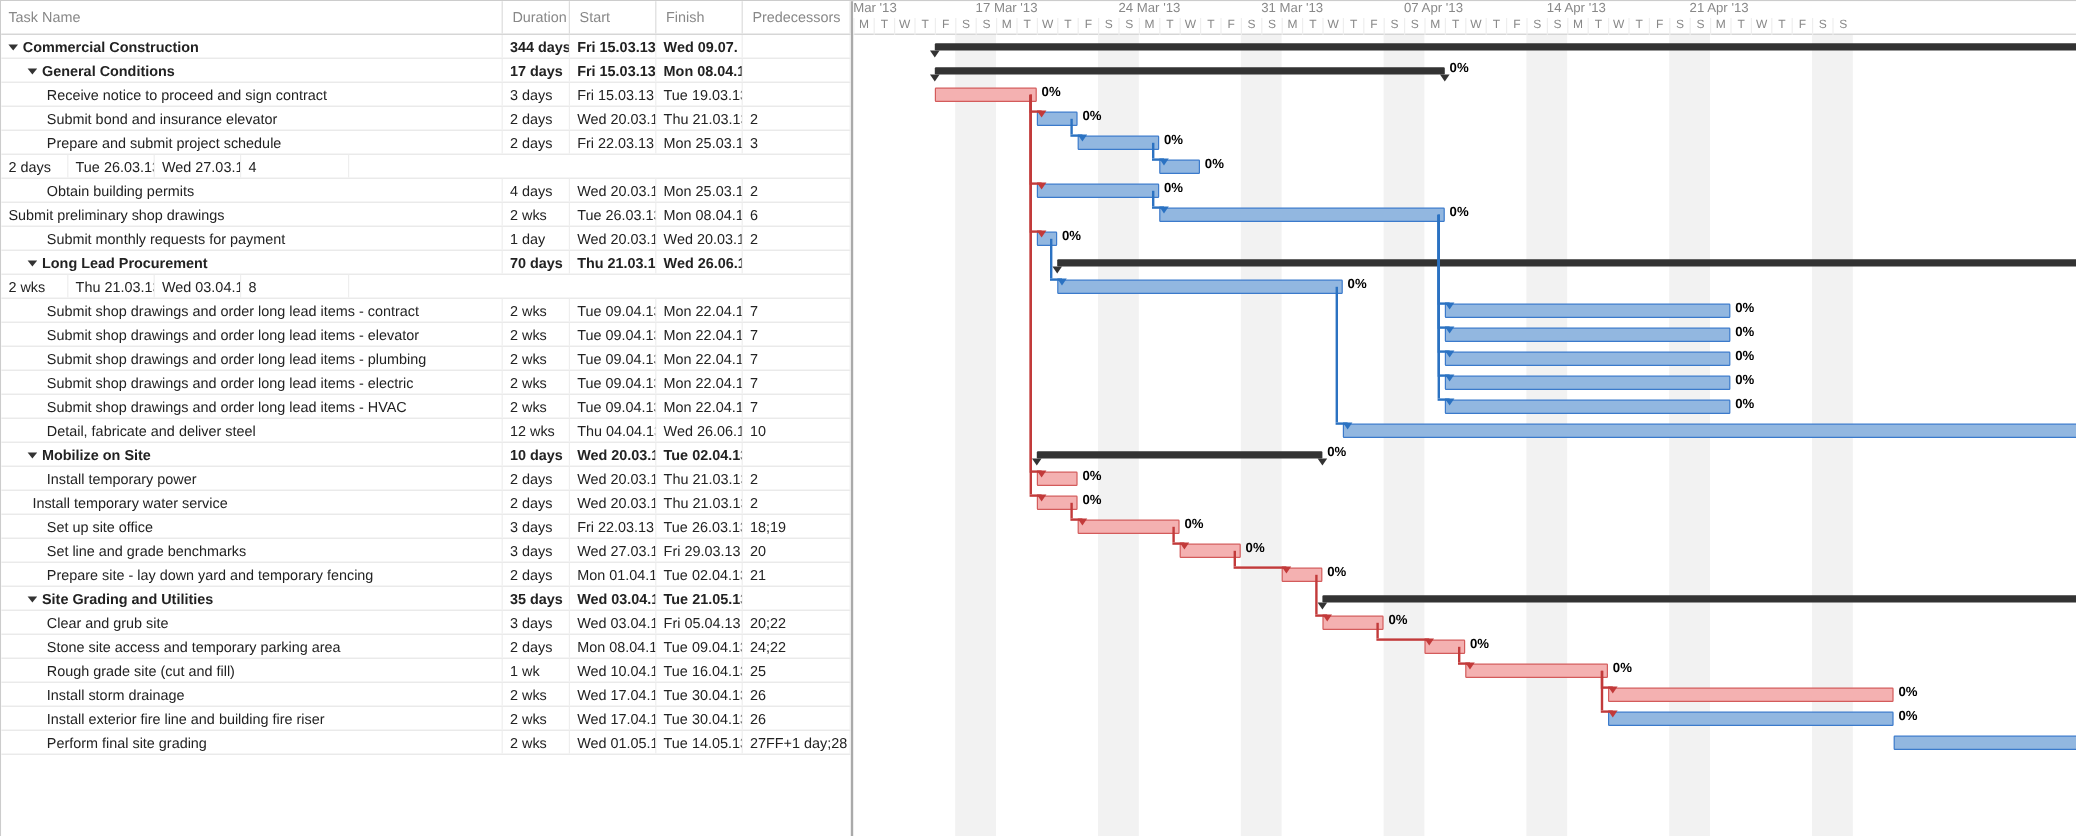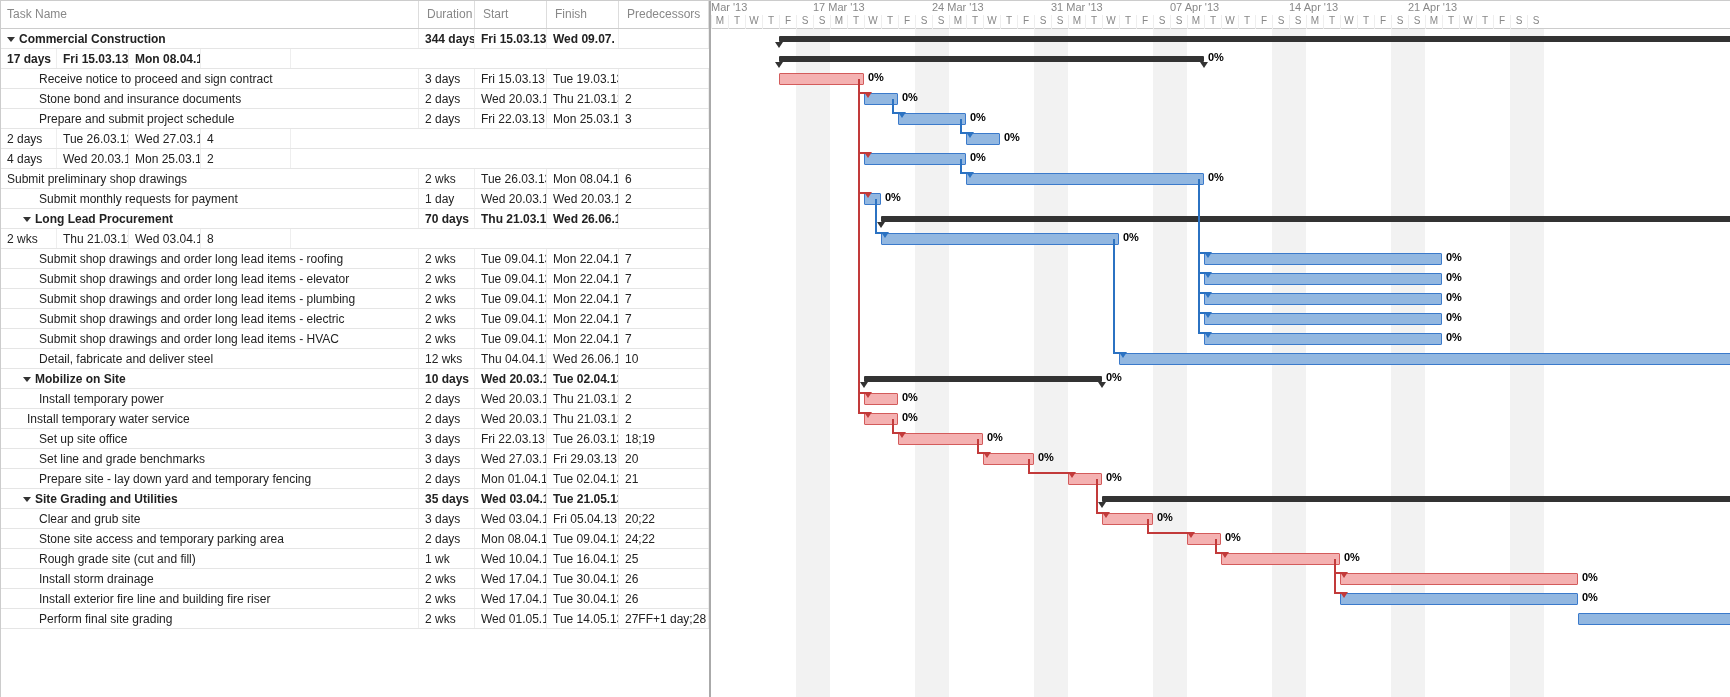--- a/index.html
+++ b/index.html
@@ -54,53 +54,55 @@
     </div>
     <div class="tbody" id="tbody">
         <div class="tr bold">
           <div class="td col-name" style="padding-left:6px"><span class="tri"></span><span>Commercial Construction</span></div>
           <div class="td col-dur">344 days</div>
           <div class="td col-start">Fri 15.03.13</div>
           <div class="td col-fin">Wed 09.07.</div>
           <div class="td col-pred"></div>
         </div>
         <div class="tr bold">
+          <div class="td col-name" style="padding-left:22px"><span class="tri"></span><span>General Conditions</span></div>
           <div class="td col-dur">17 days</div>
           <div class="td col-start">Fri 15.03.13</div>
           <div class="td col-fin">Mon 08.04.1</div>
           <div class="td col-pred"></div>
         </div>
         <div class="tr">
           <div class="td col-name" style="padding-left:38px"><span>Receive notice to proceed and sign contract</span></div>
           <div class="td col-dur">3 days</div>
           <div class="td col-start">Fri 15.03.13</div>
           <div class="td col-fin">Tue 19.03.13</div>
           <div class="td col-pred"></div>
         </div>
         <div class="tr">
-          <div class="td col-name" style="padding-left:38px"><span>Stone bond and insurance documents</span></div>
+          <div class="td col-name" style="padding-left:38px"><span>Submit bond and insurance elevator</span></div>
           <div class="td col-dur">2 days</div>
           <div class="td col-start">Wed 20.03.1</div>
           <div class="td col-fin">Thu 21.03.13</div>
           <div class="td col-pred">2</div>
         </div>
         <div class="tr">
           <div class="td col-name" style="padding-left:38px"><span>Prepare and submit project schedule</span></div>
           <div class="td col-dur">2 days</div>
           <div class="td col-start">Fri 22.03.13</div>
           <div class="td col-fin">Mon 25.03.1</div>
           <div class="td col-pred">3</div>
         </div>
         <div class="tr">
           <div class="td col-dur">2 days</div>
           <div class="td col-start">Tue 26.03.13</div>
           <div class="td col-fin">Wed 27.03.1</div>
           <div class="td col-pred">4</div>
         </div>
         <div class="tr">
+          <div class="td col-name" style="padding-left:38px"><span>Obtain building permits</span></div>
           <div class="td col-dur">4 days</div>
           <div class="td col-start">Wed 20.03.1</div>
           <div class="td col-fin">Mon 25.03.1</div>
           <div class="td col-pred">2</div>
         </div>
         <div class="tr">
           <div class="td col-name" style=""><span>Submit preliminary shop drawings</span></div>
           <div class="td col-dur">2 wks</div>
           <div class="td col-start">Tue 26.03.13</div>
           <div class="td col-fin">Mon 08.04.1</div>
@@ -120,21 +122,21 @@
           <div class="td col-fin">Wed 26.06.1</div>
           <div class="td col-pred"></div>
         </div>
         <div class="tr">
           <div class="td col-dur">2 wks</div>
           <div class="td col-start">Thu 21.03.13</div>
           <div class="td col-fin">Wed 03.04.1</div>
           <div class="td col-pred">8</div>
         </div>
         <div class="tr">
-          <div class="td col-name" style="padding-left:38px"><span>Submit shop drawings and order long lead items - roofing</span></div>
+          <div class="td col-name" style="padding-left:38px"><span>Submit shop drawings and order long lead items - contract</span></div>
           <div class="td col-dur">2 wks</div>
           <div class="td col-start">Tue 09.04.13</div>
           <div class="td col-fin">Mon 22.04.1</div>
           <div class="td col-pred">7</div>
         </div>
         <div class="tr">
           <div class="td col-name" style="padding-left:38px"><span>Submit shop drawings and order long lead items - elevator</span></div>
           <div class="td col-dur">2 wks</div>
           <div class="td col-start">Tue 09.04.13</div>
           <div class="td col-fin">Mon 22.04.1</div>

